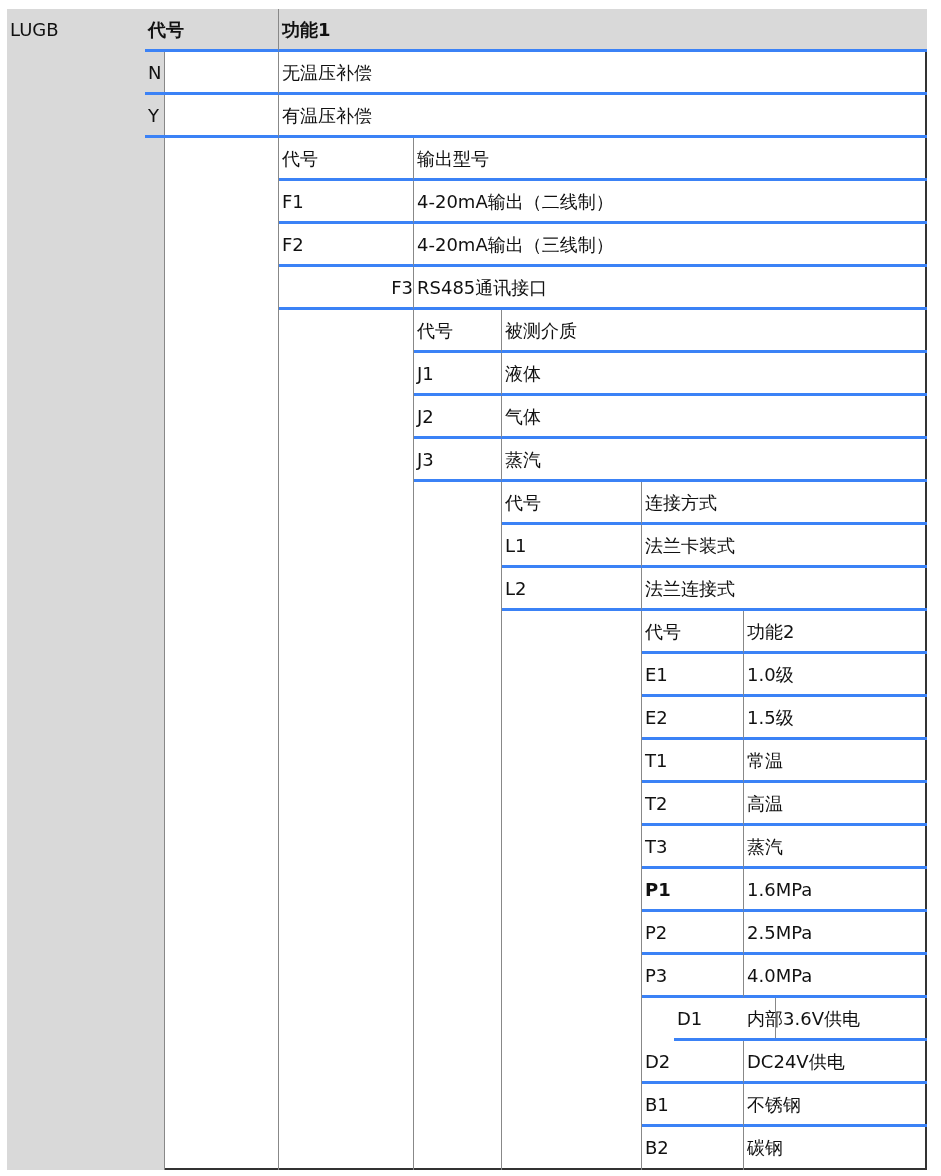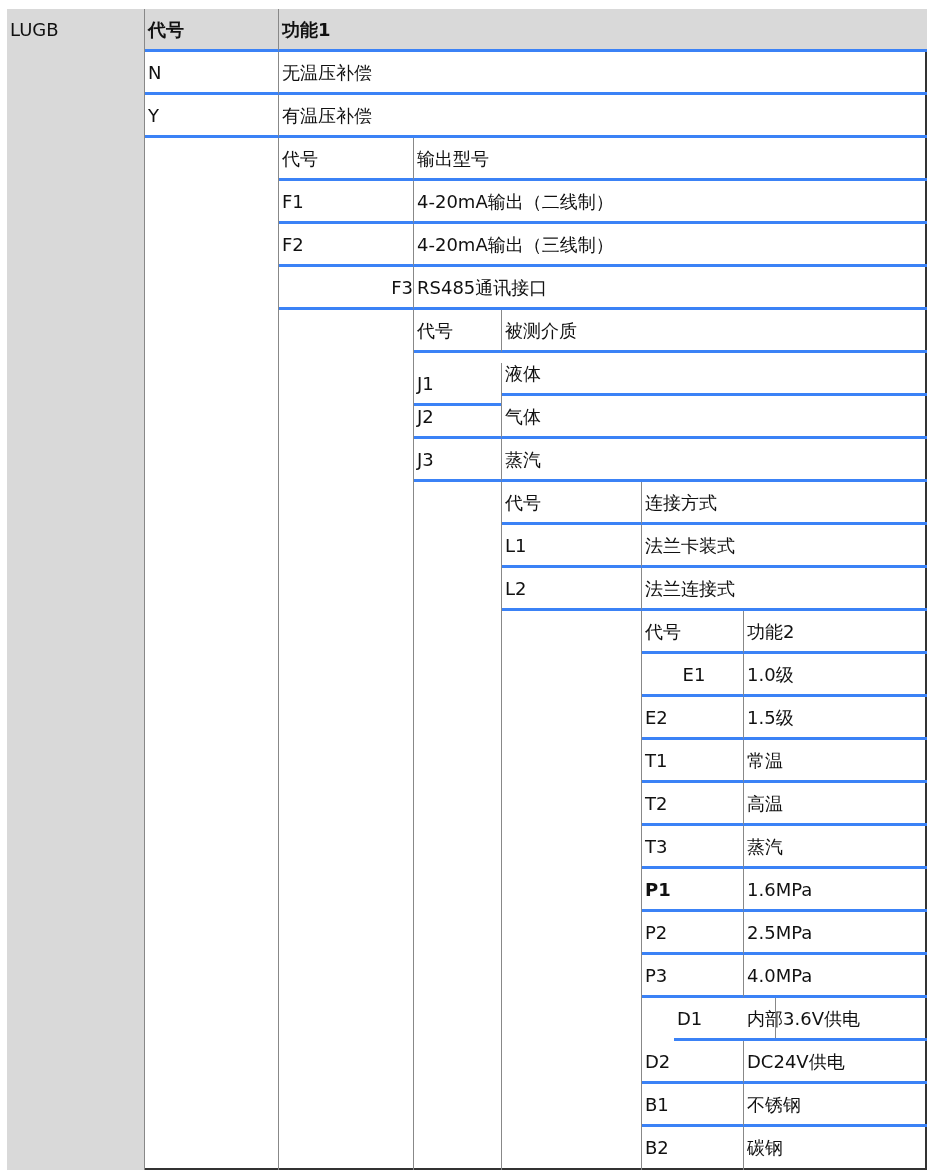--- a/index.html
+++ b/index.html
@@ -7,56 +7,56 @@
   #grid{position:absolute;left:7px;top:9px;width:920px;height:1161px;border:2px solid #333;box-sizing:border-box;}
   .cell{position:absolute;box-sizing:border-box;border-right:1px solid #888;border-bottom:3px solid #3b82f6;font-size:18px;line-height:42px;padding-left:3px;white-space:nowrap;overflow:hidden;}
   .gray{background:#d9d9d9;}
   .bold{font-weight:bold;}
   .span{line-height:normal;padding-top:10px;}
 </style>
 </head>
 <body>
 
 <div id="grid">
-    <div class="cell gray span" style="left: -2px; top: -2px; width: 138px; height: 1161px; border-bottom: none;">LUGB</div>
+    <div class="cell gray span" style="left: -2px; top: -2px; width: 158px; height: 1161px; border-bottom: none;">LUGB</div>
     <div class="cell gray bold" style="left: 136px; top: -2px; width: 134px; height: 43px;">代号</div>
     <div class="cell gray bold" style="left: 270px; top: -2px; width: 648px; height: 43px; border-right: none;">功能1</div>
     <div class="cell" style="left: 136px; top: 41px; width: 134px; height: 43px;">N</div>
     <div class="cell" style="left: 270px; top: 41px; width: 648px; height: 43px; border-right: none;">无温压补偿</div>
     <div class="cell" style="left: 136px; top: 84px; width: 134px; height: 43px;">Y</div>
     <div class="cell" style="left: 270px; top: 84px; width: 648px; height: 43px; border-right: none;">有温压补偿</div>
     <div class="cell" style="left: 136px; top: 127px; width: 134px; height: 1032px; border-bottom: none;"></div>
     <div class="cell" style="left: 270px; top: 127px; width: 135px; height: 43px;">代号</div>
     <div class="cell" style="left: 405px; top: 127px; width: 513px; height: 43px; border-right: none;">输出型号</div>
     <div class="cell" style="left: 270px; top: 170px; width: 135px; height: 43px;">F1</div>
     <div class="cell" style="left: 405px; top: 170px; width: 513px; height: 43px; border-right: none;">4-20mA输出（二线制）</div>
     <div class="cell" style="left: 270px; top: 213px; width: 135px; height: 43px;">F2</div>
     <div class="cell" style="left: 405px; top: 213px; width: 513px; height: 43px; border-right: none;">4-20mA输出（三线制）</div>
     <div class="cell" style="left: 270px; top: 256px; width: 135px; height: 43px; text-align: right;">F3</div>
     <div class="cell" style="left: 405px; top: 256px; width: 513px; height: 43px; border-right: none;">RS485通讯接口</div>
     <div class="cell" style="left: 270px; top: 299px; width: 135px; height: 860px; border-bottom: none;"></div>
     <div class="cell" style="left: 405px; top: 299px; width: 88px; height: 43px;">代号</div>
     <div class="cell" style="left: 493px; top: 299px; width: 425px; height: 43px; border-right: none;">被测介质</div>
-    <div class="cell" style="left: 405px; top: 352px; width: 88px; height: 43px;">J1</div>
+    <div class="cell" style="left: 405px; top: 342px; width: 88px; height: 43px;">J1</div>
     <div class="cell" style="left: 493px; top: 342px; width: 425px; height: 43px; border-right: none;">液体</div>
     <div class="cell" style="left: 405px; top: 385px; width: 88px; height: 43px;">J2</div>
     <div class="cell" style="left: 493px; top: 385px; width: 425px; height: 43px; border-right: none;">气体</div>
     <div class="cell" style="left: 405px; top: 428px; width: 88px; height: 43px;">J3</div>
     <div class="cell" style="left: 493px; top: 428px; width: 425px; height: 43px; border-right: none;">蒸汽</div>
     <div class="cell" style="left: 405px; top: 471px; width: 88px; height: 688px; border-bottom: none;"></div>
     <div class="cell" style="left: 493px; top: 471px; width: 140px; height: 43px;">代号</div>
     <div class="cell" style="left: 633px; top: 471px; width: 285px; height: 43px; border-right: none;">连接方式</div>
     <div class="cell" style="left: 493px; top: 514px; width: 140px; height: 43px;">L1</div>
     <div class="cell" style="left: 633px; top: 514px; width: 285px; height: 43px; border-right: none;">法兰卡装式</div>
     <div class="cell" style="left: 493px; top: 557px; width: 140px; height: 43px;">L2</div>
     <div class="cell" style="left: 633px; top: 557px; width: 285px; height: 43px; border-right: none;">法兰连接式</div>
     <div class="cell" style="left: 493px; top: 600px; width: 140px; height: 559px; border-bottom: none;"></div>
     <div class="cell" style="left: 633px; top: 600px; width: 102px; height: 43px;">代号</div>
     <div class="cell" style="left: 735px; top: 600px; width: 183px; height: 43px; border-right: none;">功能2</div>
-    <div class="cell" style="left: 633px; top: 643px; width: 102px; height: 43px; text-align: center;">E1</div>
+    <div class="cell" style="left: 633px; top: 643px; width: 102px; height: 43px;">E1</div>
     <div class="cell" style="left: 735px; top: 643px; width: 183px; height: 43px; border-right: none;">1.0级</div>
     <div class="cell" style="left: 633px; top: 686px; width: 102px; height: 43px;">E2</div>
     <div class="cell" style="left: 735px; top: 686px; width: 183px; height: 43px; border-right: none;">1.5级</div>
     <div class="cell" style="left: 633px; top: 729px; width: 102px; height: 43px;">T1</div>
     <div class="cell" style="left: 735px; top: 729px; width: 183px; height: 43px; border-right: none;">常温</div>
     <div class="cell" style="left: 633px; top: 772px; width: 102px; height: 43px;">T2</div>
     <div class="cell" style="left: 735px; top: 772px; width: 183px; height: 43px; border-right: none;">高温</div>
     <div class="cell" style="left: 633px; top: 815px; width: 102px; height: 43px;">T3</div>
     <div class="cell" style="left: 735px; top: 815px; width: 183px; height: 43px; border-right: none;">蒸汽</div>
     <div class="cell" style="left: 633px; top: 858px; width: 102px; height: 43px; font-weight: bold;">P1</div>

